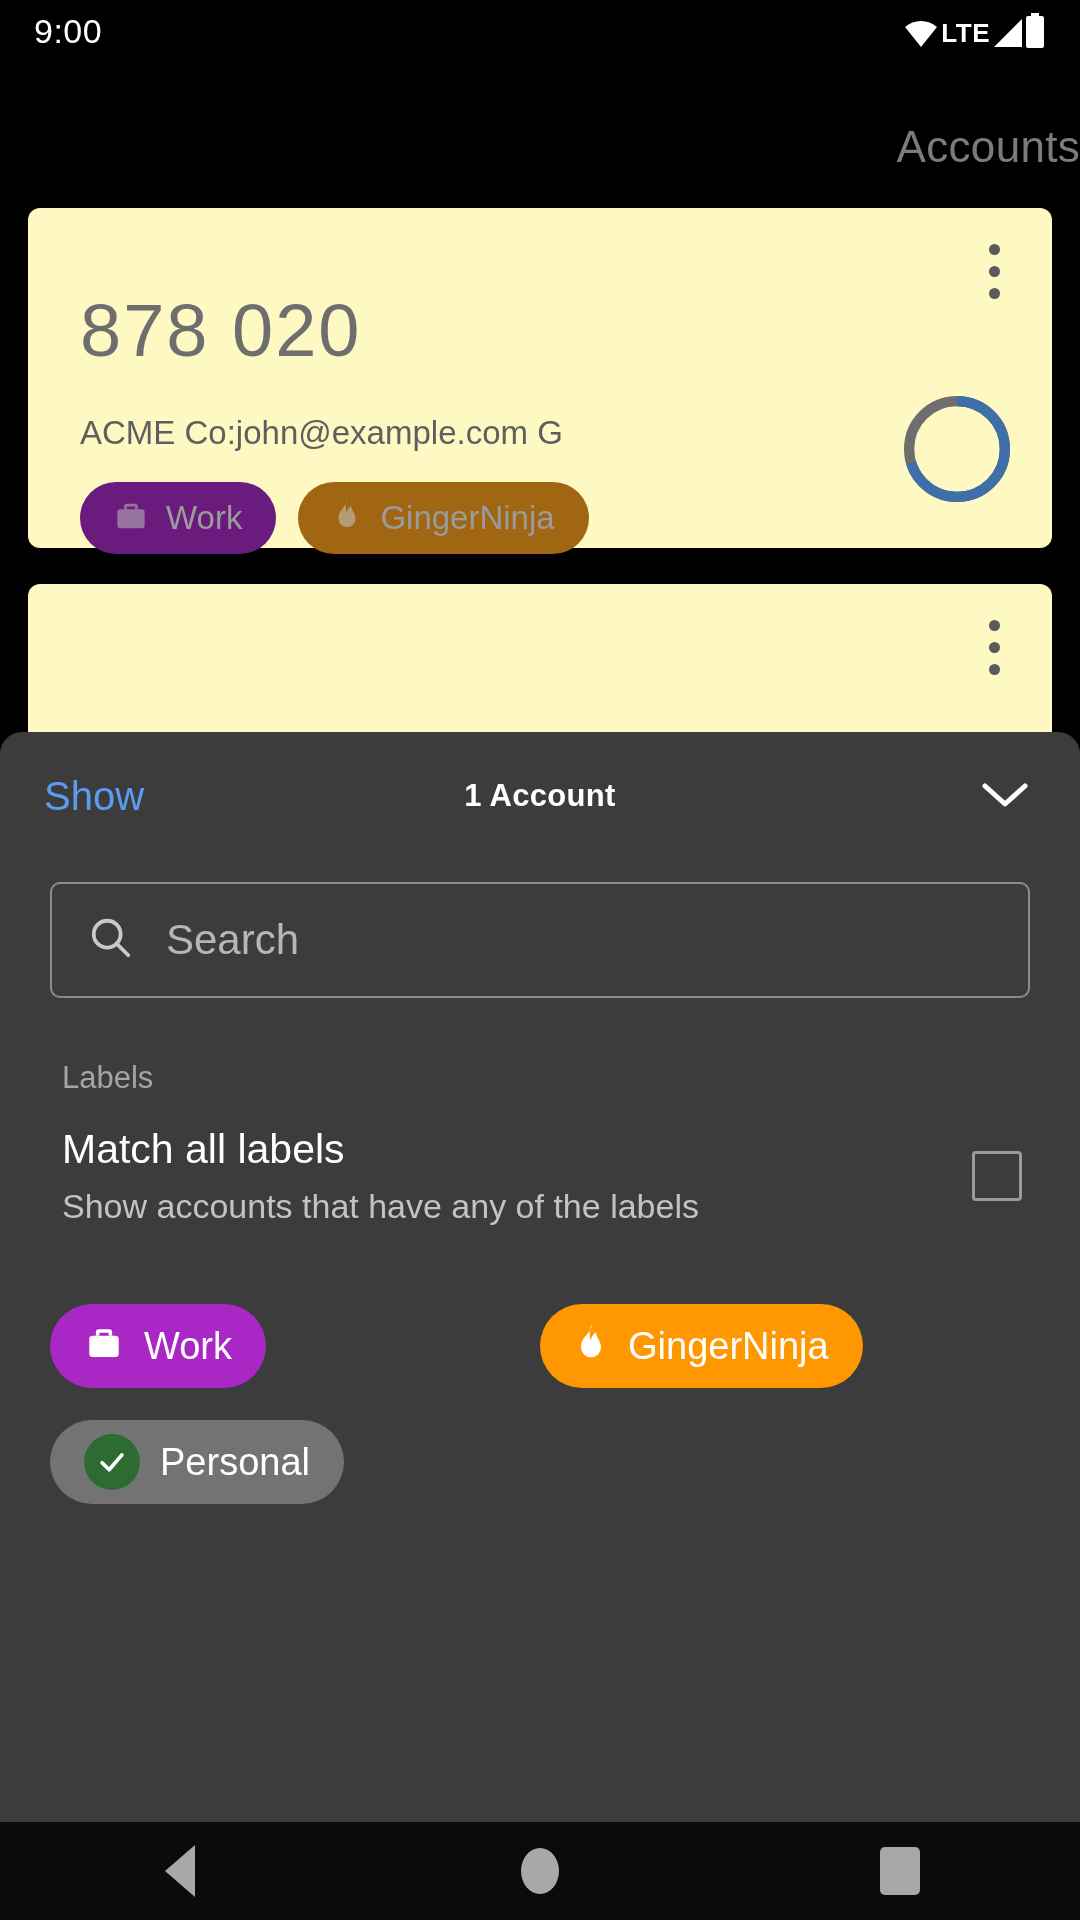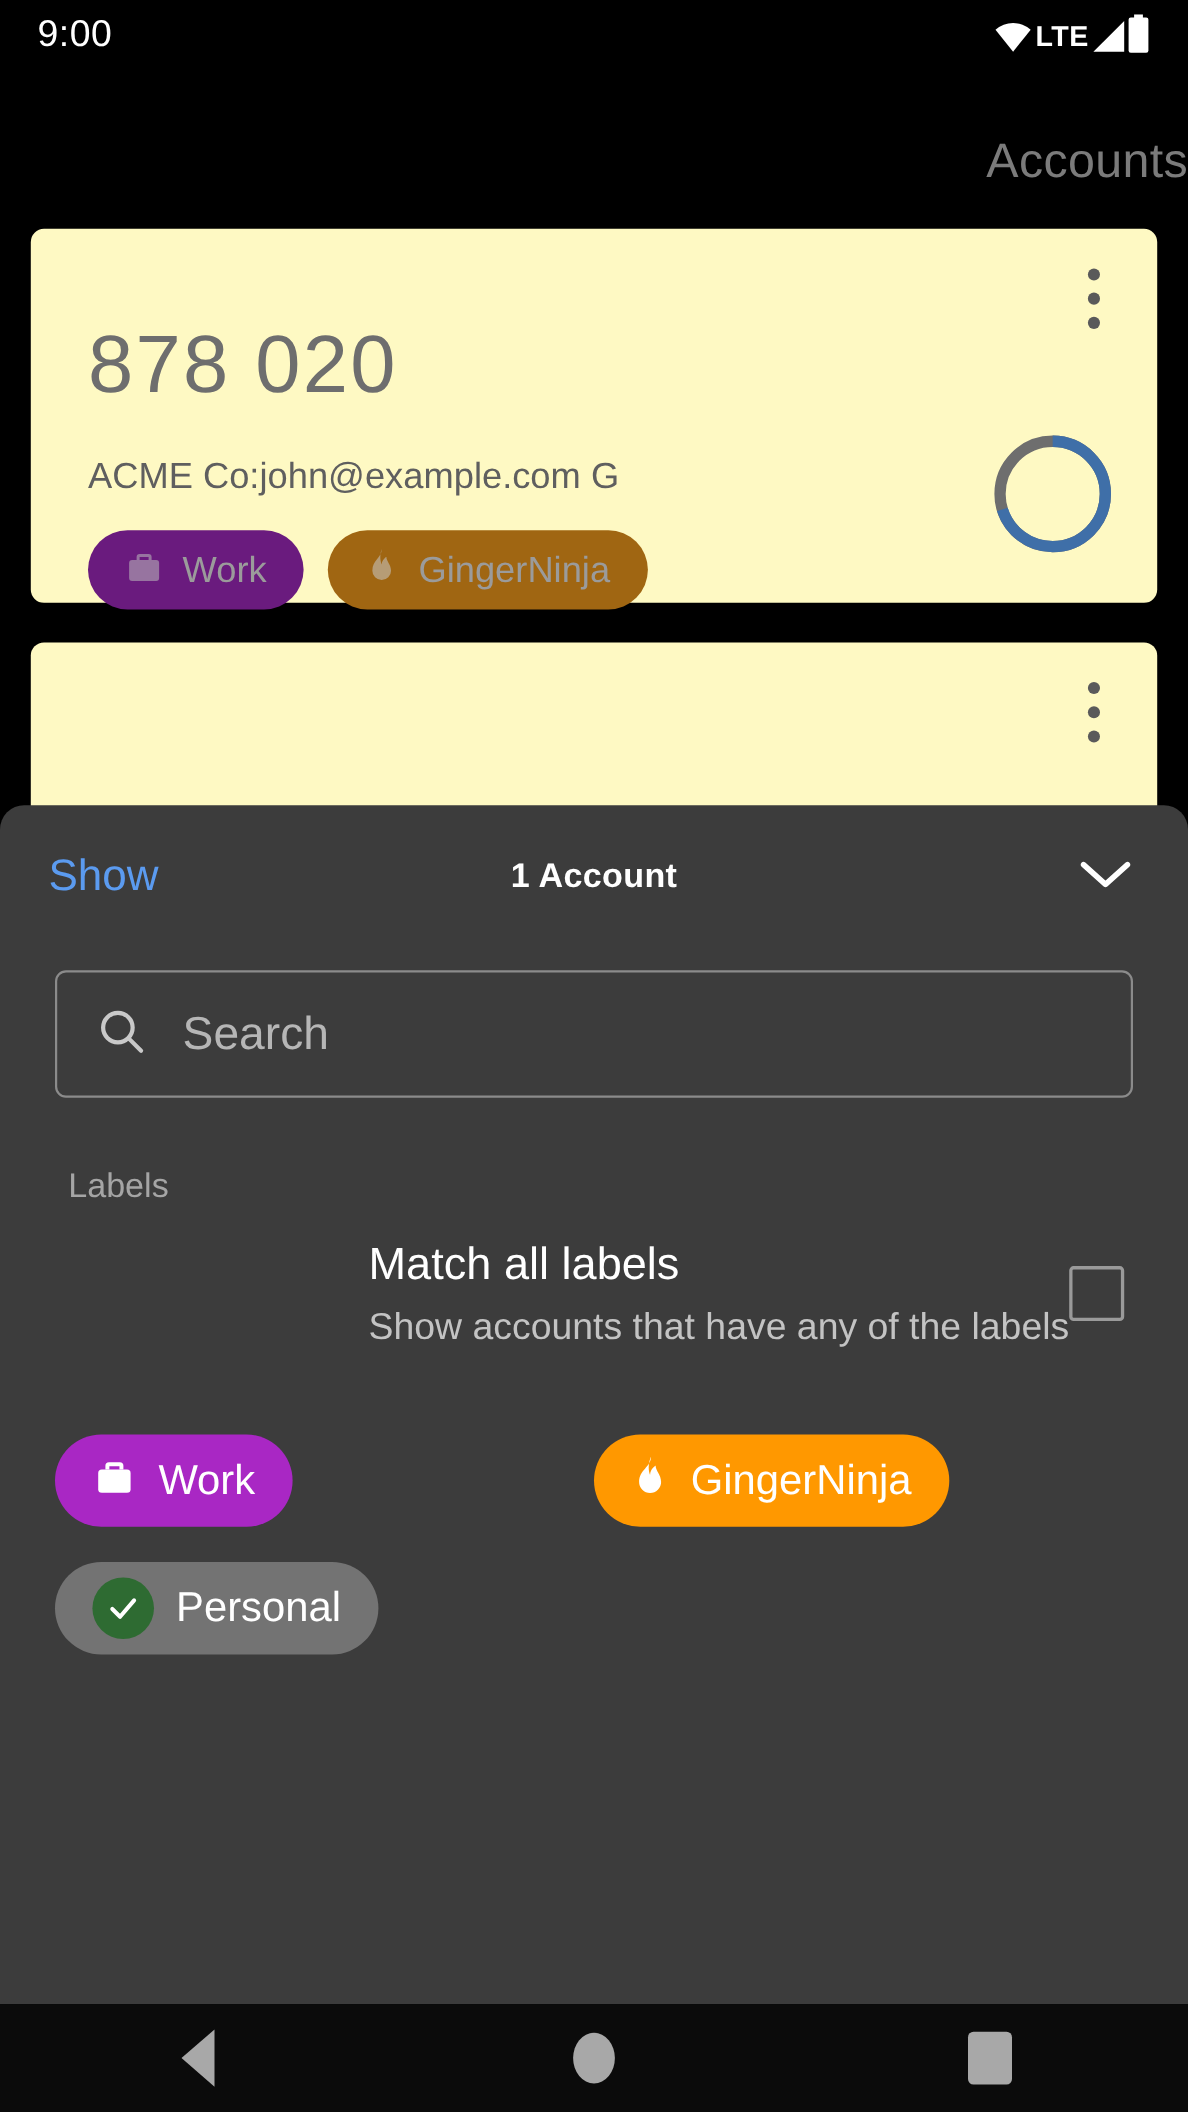--- a/index.html
+++ b/index.html
@@ -101,21 +101,21 @@
     padding:0 36px; gap:32px;
   }
   .search-placeholder { color:#b6b6b6; font-size:42px; font-weight:400; }
 
   .section-label {
     margin:62px 0 0 62px;
     color:#a5a5a5; font-size:31px; font-weight:400;
   }
 
   .match-row {
-    display:flex; align-items:center; justify-content:flex-end;
+    display:flex; align-items:center; justify-content:space-between;
     margin:30px 58px 0 62px;
   }
   .match-texts { display:flex; flex-direction:column; gap:14px; }
   .match-title { color:#fff; font-size:41px; font-weight:400; }
   .match-sub { color:#c3c3c3; font-size:34px; font-weight:400; }
   .checkbox {
     width:50px; height:50px;
     border:3px solid #9a9a9a; border-radius:4px;
     background:transparent; flex-shrink:0;
   }

